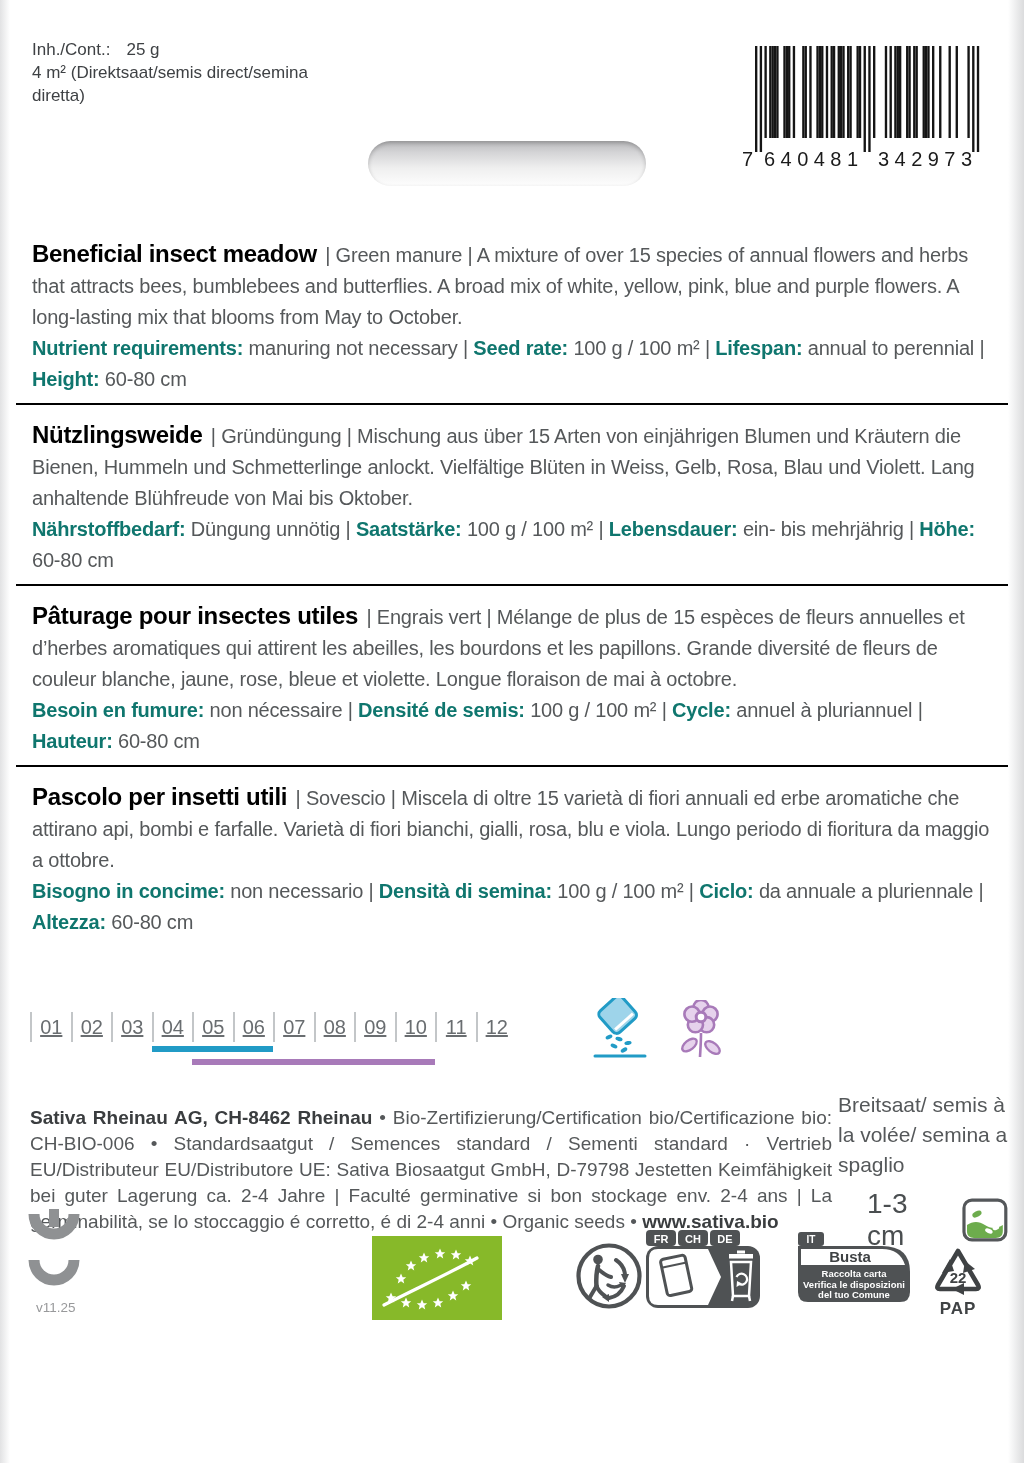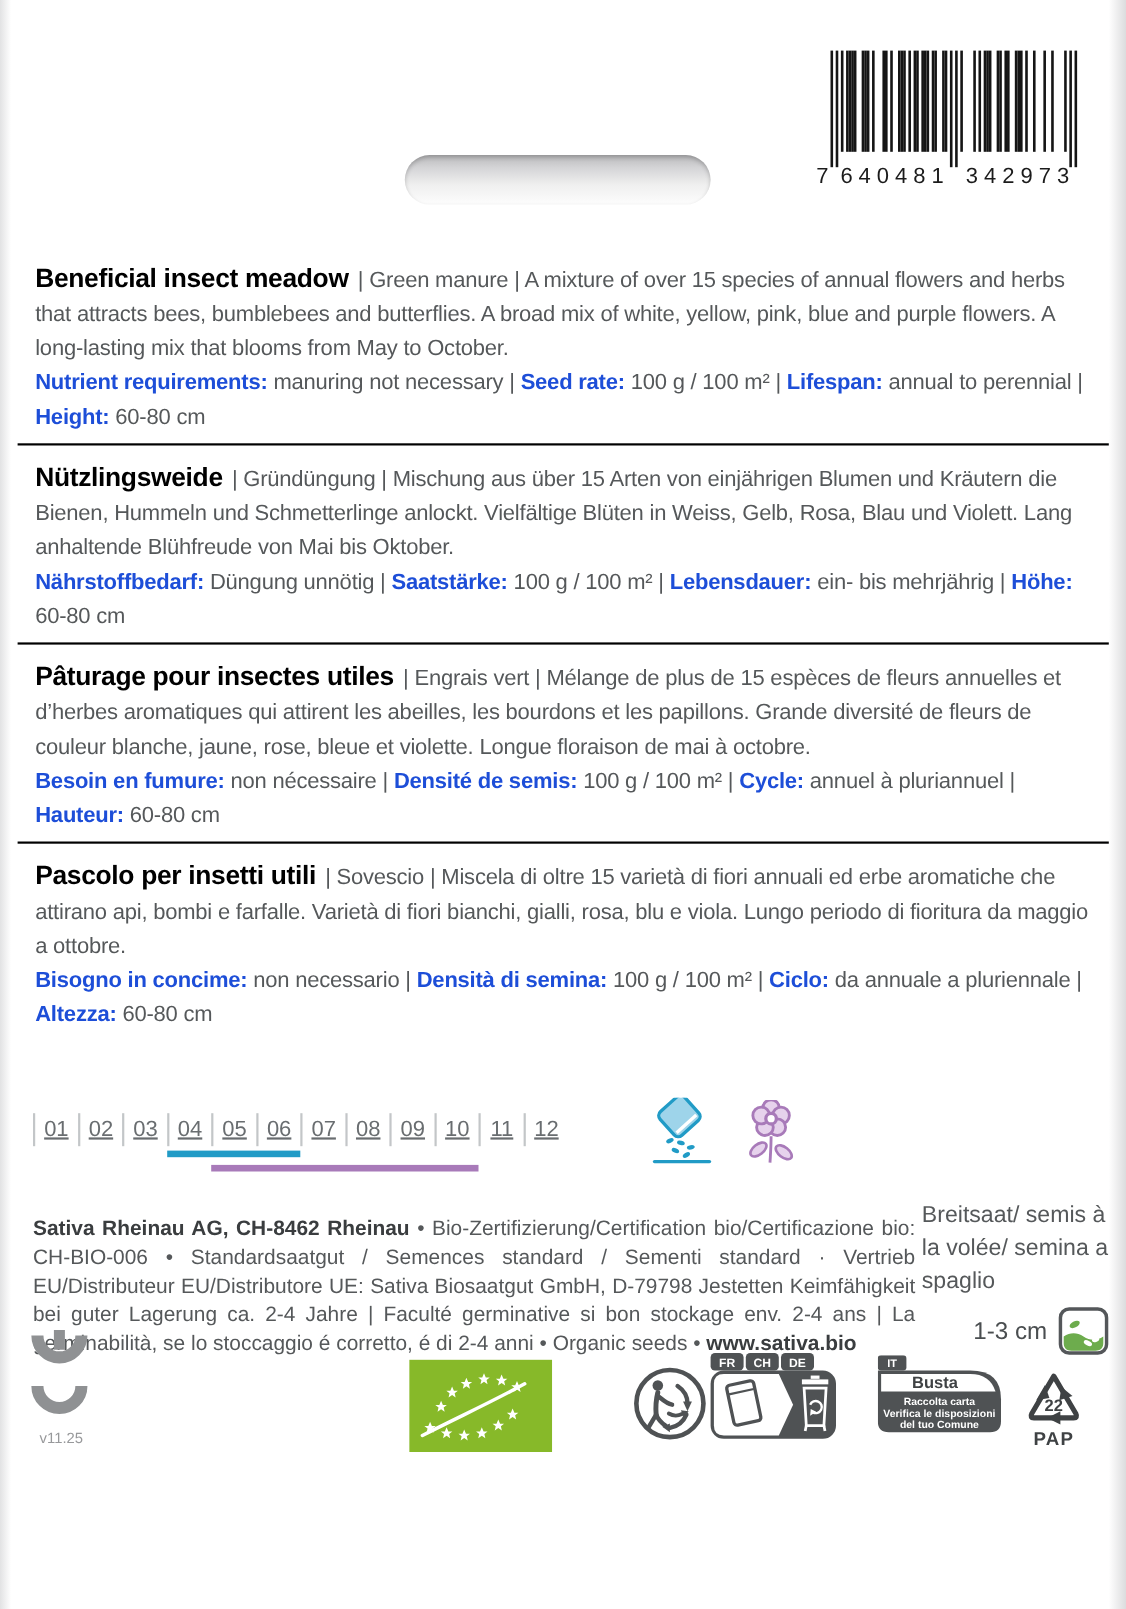--- a/index.html
+++ b/index.html
@@ -22,55 +22,61 @@
   
   .hang-slot{position:absolute;left:368px;top:141px;width:278px;height:45px;border-radius:24px;
       background:linear-gradient(180deg,#b9b9bb 0%,#d4d4d6 25%,#efefef 60%,#fdfdfd 100%);
       box-shadow:inset 0 2px 4px rgba(0,0,0,.22), 0 1px 0 rgba(255,255,255,.9);}
 
   
   .sections{position:absolute;left:16px;top:224px;width:992px;}
   .lang-section{box-sizing:border-box;min-height:172px;padding:14px 6px 8px 16px;}
   .lang-section + .lang-section{border-top:2px solid #000000;}
   .lang-section p{margin:0;font-size:20px;line-height:31px;letter-spacing:-0.2px;color:#55585a;}
-  .lang-section b{color:#1d4ed8;}
+  .lang-section b{color:#0f766e;}
   .lang-section .title{color:#000000;font-size:24px;letter-spacing:-0.3px;margin-right:3px;}
 
   
   .calendar{position:absolute;left:30px;top:1012px;width:486px;height:60px;}
   .months{display:flex;height:30px;}
   .month{flex:1;text-align:center;line-height:30px;font-size:20px;color:#696d70;border-left:2px solid #c3c6c8;text-decoration:underline;}
   .cal-bar{position:absolute;height:6px;}
   .cal-bar.sowing{top:34px;}
   .cal-bar.flowering{top:47px;}
   .icon-sowing{position:absolute;left:591px;top:998px;}
   .icon-flower{position:absolute;left:676px;top:1000px;}
 
   
   .company{position:absolute;left:30px;top:1086px;width:802px;font-size:19px;line-height:26px;
       text-align:justify;color:#55585a;}
   .company b{color:#3a3d3f;margin-top:40px;}
   .method{position:absolute;left:838px;top:1090px;width:178px;font-size:21px;line-height:30px;color:#55585a;}
   .depth-row{position:absolute;left:828px;top:1188px;width:180px;display:flex;align-items:center;
       justify-content:flex-end;gap:10px;}
-  .depth-row .depth{font-size:22px;color:#4a4e50;margin-left:39px;}
+  .depth-row .depth{font-size:28px;color:#4a4e50;margin-left:39px;}
 
   .mark{position:absolute;left:28px;top:1206px;}
   .version{position:absolute;left:36px;top:1300px;font-size:13.5px;color:#98999b;}
   .eu-logo{position:absolute;left:372px;top:1236px;}
   .triman{position:absolute;left:575px;top:1242px;}
   .frchde{position:absolute;left:644px;top:1228px;}
   .busta{position:absolute;left:798px;top:1232px;}
   .pap{position:absolute;left:928px;top:1240px;}
 </style>
 </head>
 <body>
 
 <div class="page">
 
+  <div class="content-info">
+    <div>
+      <span>Inh./Cont.:</span><span class="val">25 g</span>
+    </div>
+    <div class="area">4 m² (Direktsaat/semis direct/semina diretta)</div>
+  </div>
 
   <div class="barcode-box">
     <svg width="250" height="128" viewBox="0 0 250 128">
       <g>
           <rect x="13.00" y="4" width="2.36" height="106" fill="#151515"></rect>
           <rect x="17.72" y="4" width="2.36" height="106" fill="#151515"></rect>
           <rect x="22.44" y="4" width="2.36" height="92" fill="#151515"></rect>
           <rect x="27.16" y="4" width="2.36" height="92" fill="#151515"></rect>
           <rect x="29.52" y="4" width="2.36" height="92" fill="#151515"></rect>
           <rect x="31.88" y="4" width="2.36" height="92" fill="#151515"></rect>

